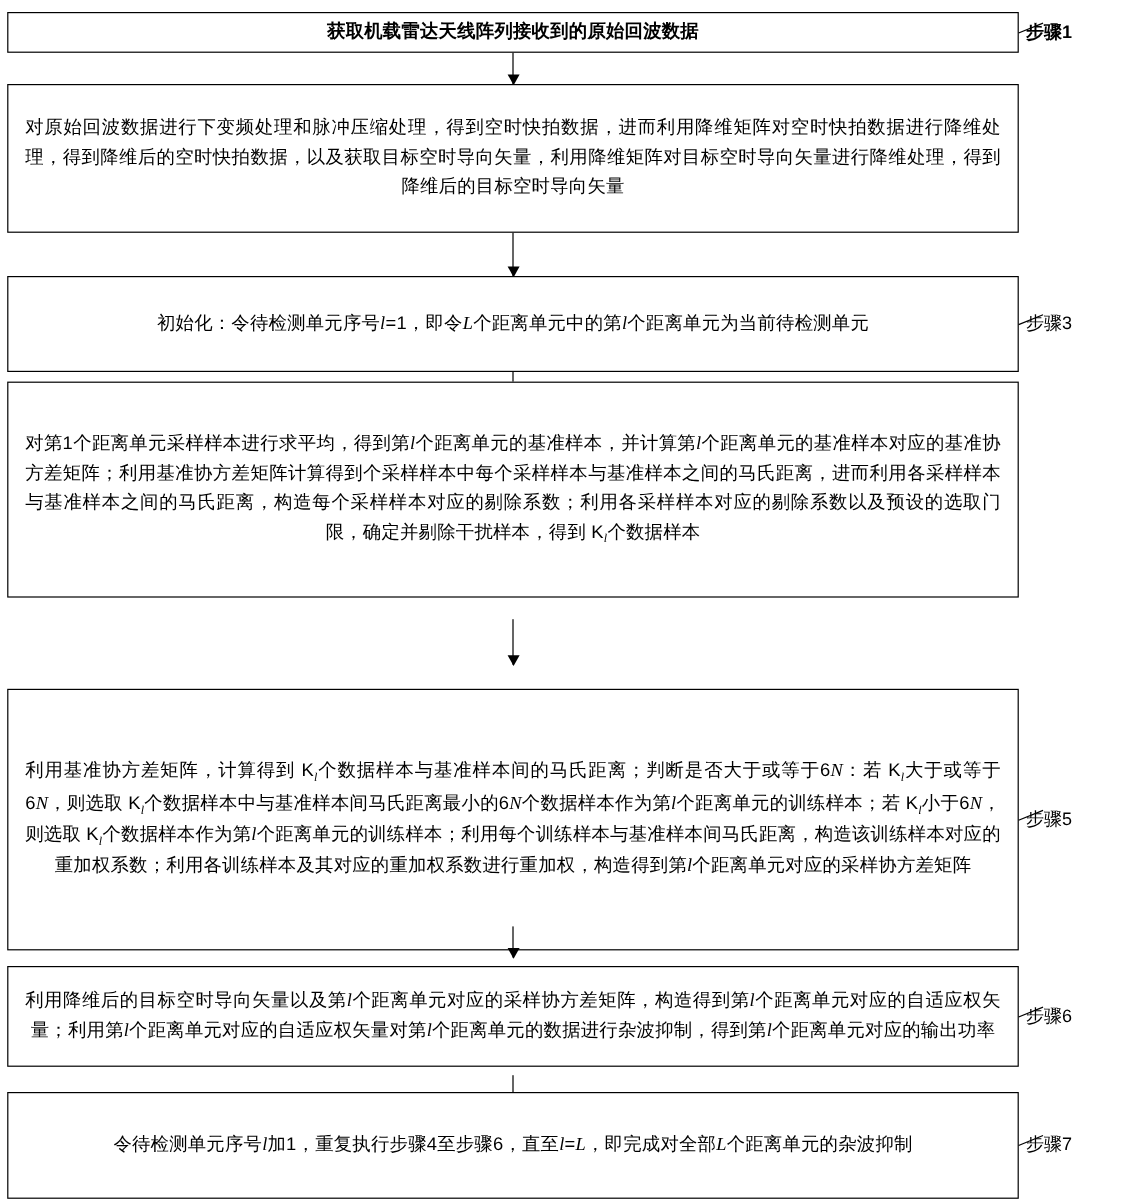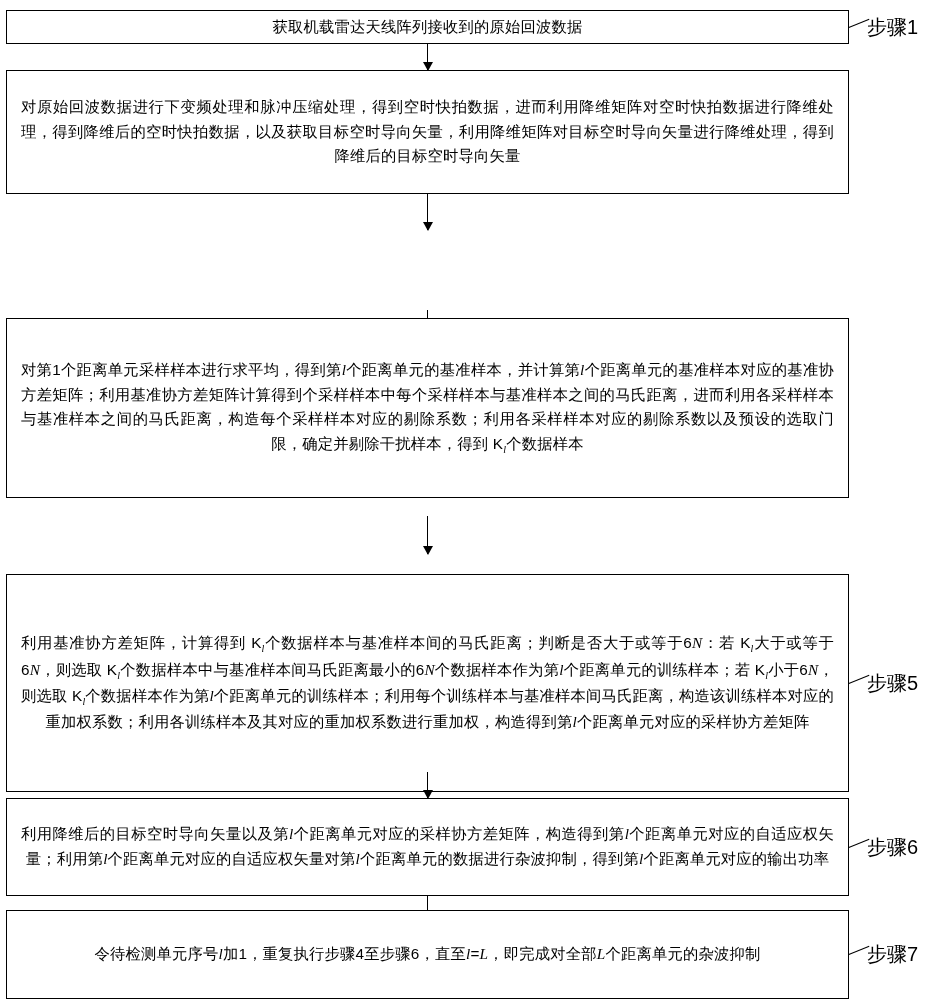--- a/index.html
+++ b/index.html
@@ -66,24 +66,24 @@
     top: 50%;
     width: 22px;
     height: 1px;
     background: transparent;
     border-top: 1px solid #000000;
     transform: rotate(-22deg);
     transform-origin: left center;
   }
   .step-label {
     position: absolute;
-    left: 18px;
+    left: 6px;
     top: 50%;
     transform: translateY(-50%);
-    font-size: 20px;
+    font-size: 15px;
     white-space: nowrap;
   }
   .arrow {
     position: absolute;
     left: 427px;
     width: 1px;
     background: #000000;
   }
   .arrow::after {
     content: "";
@@ -105,40 +105,49 @@
     vertical-align: sub;
     font-style: italic;
     font-family: "Liberation Serif", serif;
   }
 </style>
 </head>
 <body>
 
 <div id="flow">
 
-  <div class="step-row" style="top:10px; height:34px;">
+  <div class="step-row" style="top:10px; height:34px;font-weight:bold;">
     <div class="box" style="height:34px;">
       <span class="box-text">获取机载雷达天线阵列接收到的原始回波数据</span>
     </div>
     <div class="label-wrap">
       <span class="leader"></span>
       <span class="step-label">步骤1</span>
     </div>
   </div>
 
   <div class="arrow" style="top:44px; height:26px;"></div>
 
   <div class="step-row" style="top:70px; height:124px;">
     <div class="box" style="height:124px;">
       <span class="box-text justified">对原始回波数据进行下变频处理和脉冲压缩处理，得到空时快拍数据，进而利用降维矩阵对空时快拍数据进行降维处理，得到降维后的空时快拍数据，以及获取目标空时导向矢量，利用降维矩阵对目标空时导向矢量进行降维处理，得到降维后的目标空时导向矢量</span>
     </div>
   </div>
 
   <div class="arrow" style="top:194px; height:36px;"></div>
 
+  <div class="step-row" style="top:230px; height:80px;">
+    <div class="box" style="height:80px;">
+      <span class="box-text justified">初始化：令待检测单元序号<span class="ital">l</span>=1，即令<span class="ital">L</span>个距离单元中的第<span class="ital">l</span>个距离单元为当前待检测单元</span>
+    </div>
+    <div class="label-wrap">
+      <span class="leader"></span>
+      <span class="step-label">步骤3</span>
+    </div>
+  </div>
 
   <div class="arrow" style="top:310px; height:26px;"></div>
 
   <div class="step-row" style="top:336px; height:144px;">
     <div class="box" style="height:180px;">
       <span class="box-text justified">对第1个距离单元采样样本进行求平均，得到第<span class="ital">l</span>个距离单元的基准样本，并计算第<span class="ital">l</span>个距离单元的基准样本对应的基准协方差矩阵；利用基准协方差矩阵计算得到个采样样本中每个采样样本与基准样本之间的马氏距离，进而利用各采样样本与基准样本之间的马氏距离，构造每个采样样本对应的剔除系数；利用各采样样本对应的剔除系数以及预设的选取门限，确定并剔除干扰样本，得到 K<span class="sub"><span class="ital">l</span></span>个数据样本</span>
     </div>
   </div>
 
   <div class="arrow" style="top:516px; height:38px;"></div>
@@ -149,21 +158,21 @@
     </div>
     <div class="label-wrap">
       <span class="leader"></span>
       <span class="step-label">步骤5</span>
     </div>
   </div>
 
   <div class="arrow" style="top:772px; height:26px;"></div>
 
   <div class="step-row" style="top:798px; height:98px;">
-    <div class="box" style="height:98px;">
+    <div class="box" style="height:84px;">
       <span class="box-text justified">利用降维后的目标空时导向矢量以及第<span class="ital">l</span>个距离单元对应的采样协方差矩阵，构造得到第<span class="ital">l</span>个距离单元对应的自适应权矢量；利用第<span class="ital">l</span>个距离单元对应的自适应权矢量对第<span class="ital">l</span>个距离单元的数据进行杂波抑制，得到第<span class="ital">l</span>个距离单元对应的输出功率</span>
     </div>
     <div class="label-wrap">
       <span class="leader"></span>
       <span class="step-label">步骤6</span>
     </div>
   </div>
 
   <div class="arrow" style="top:896px; height:22px;"></div>
 

